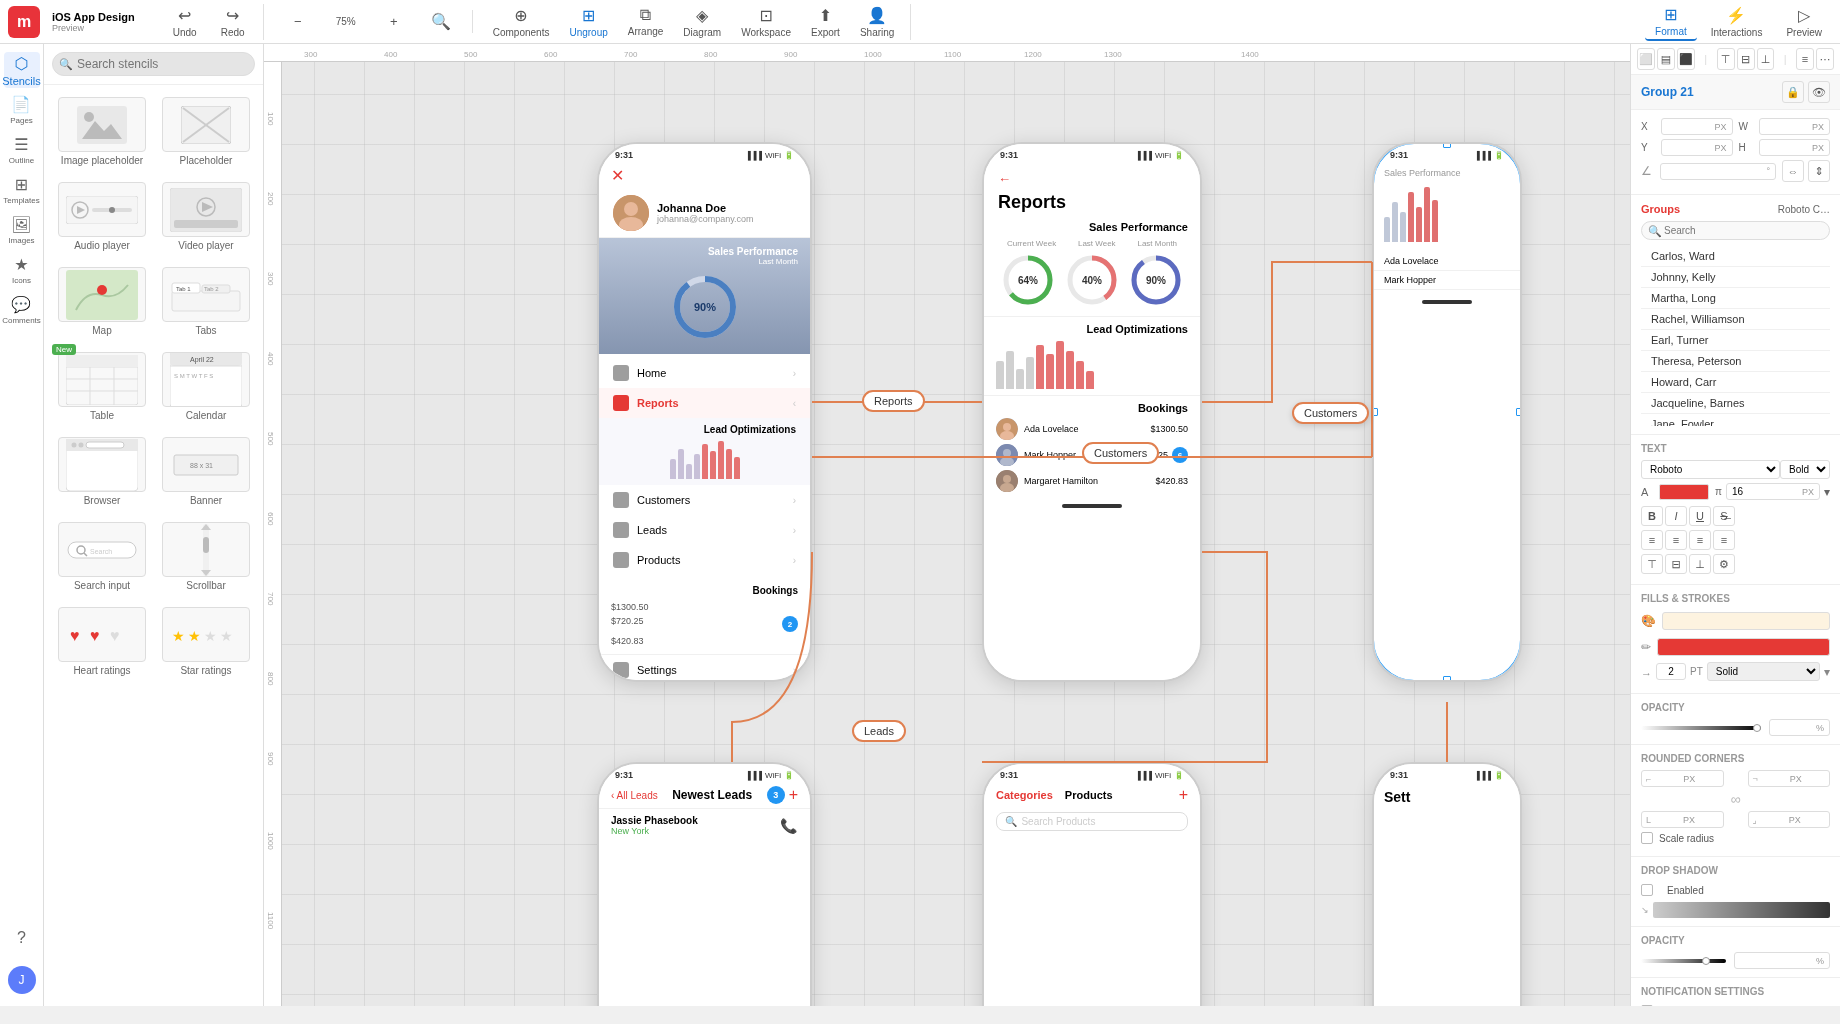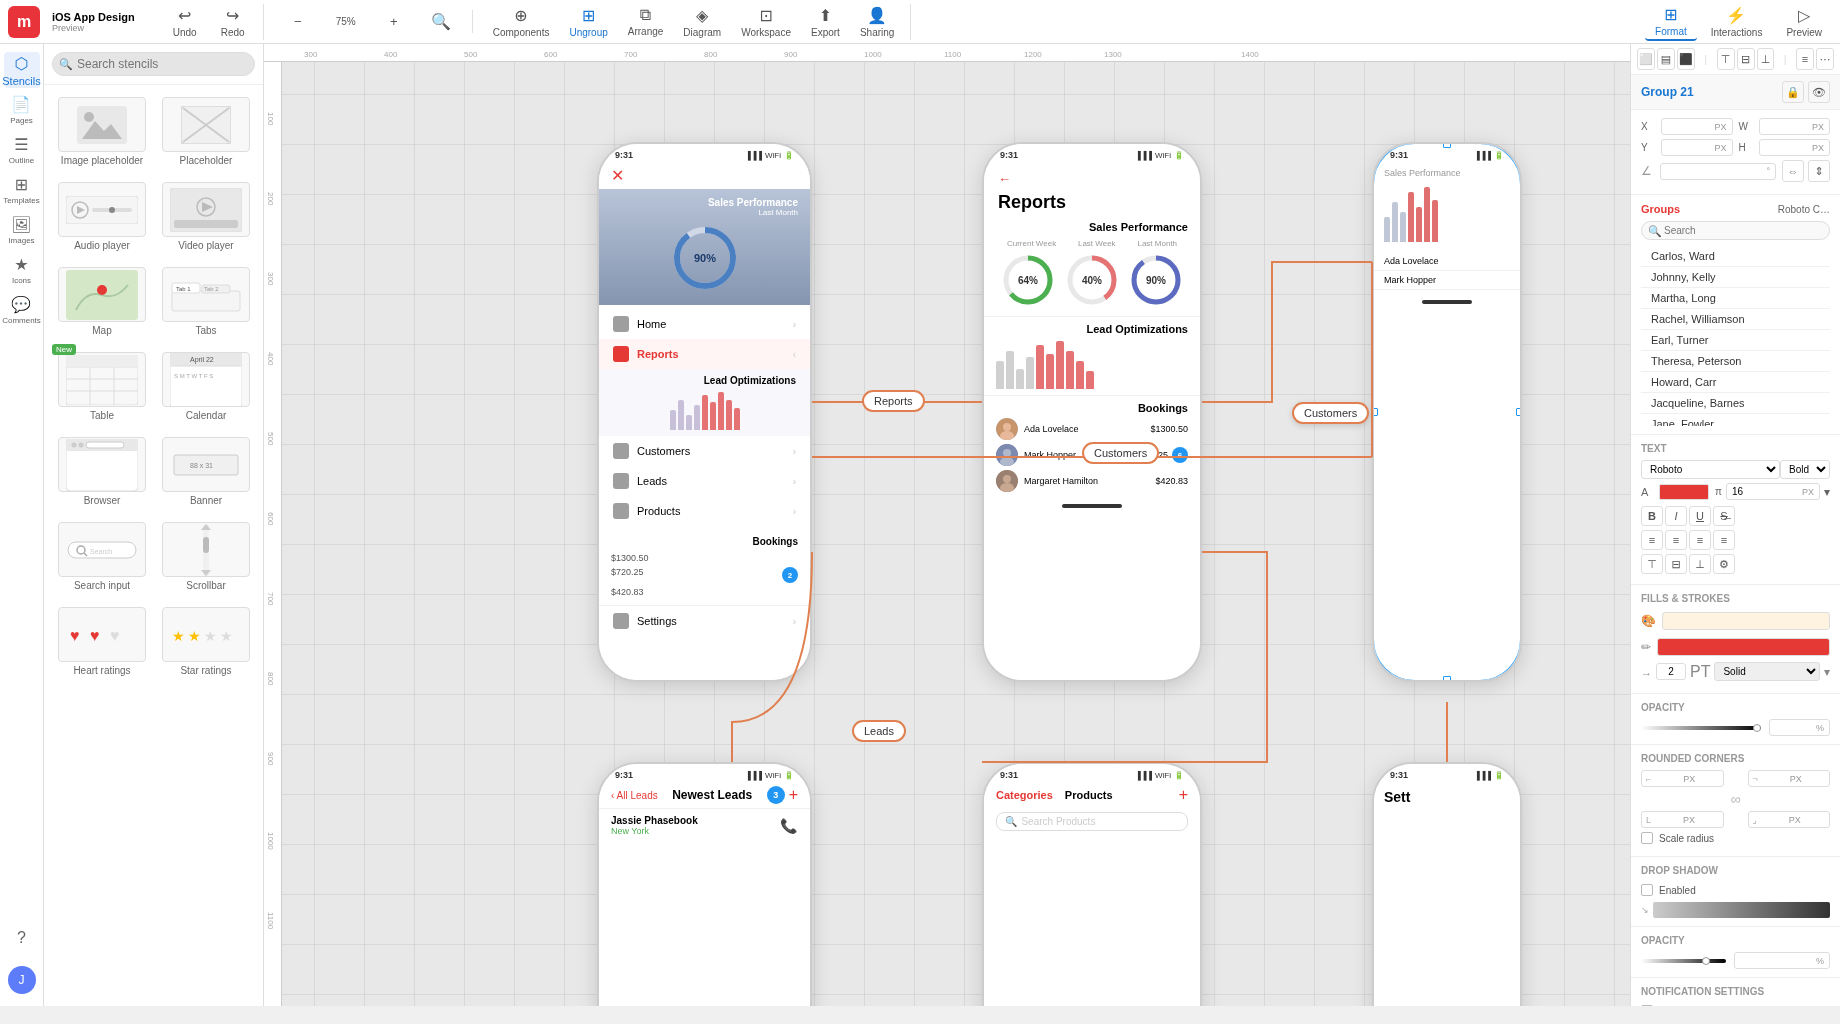--- a/index.html
+++ b/index.html
@@ -367,21 +367,21 @@
     .link-icon { font-size: 14px; color: #bbb; }
 
     
     .scale-row { display: flex; align-items: center; gap: 6px; padding: 4px 0; }
     .checkbox {
       width: 12px; height: 12px; border: 1px solid #bbb; border-radius: 2px;
       display: flex; align-items: center; justify-content: center;
     }
 
     
-    .shadow-row { display: flex; align-items: center; gap: 6px; padding: 2px 0; }
+    .shadow-row { display: flex; align-items: center; gap: 14px; padding: 2px 0; }
 
     
     .name-list-item {
       padding: 4px 10px;
       font-size: 11px; color: #333;
       border-bottom: 1px solid #f0f0f0;
       cursor: pointer;
     }
 
     
@@ -745,20 +745,33 @@
               <span>▐▐▐</span>
                 <span>WiFi</span>
                 <span>🔋</span>
             </div>
           </div>
 
           <div style="padding:4px 12px;">
             <span style="color:#e53935;font-size:16px;">✕</span>
           </div>
 
+          <div class="phone-header1">
+            <div class="avatar-circle">
+              <svg width="36" height="36" viewBox="0 0 36 36">
+                <circle cx="18" cy="18" r="18" fill="#c8956a"></circle>
+                <circle cx="18" cy="14" r="7" fill="#e8b89a"></circle>
+                <ellipse cx="18" cy="30" rx="12" ry="8" fill="#e8b89a"></ellipse>
+              </svg>
+            </div>
+            <div class="user-info">
+              <div class="user-name">Johanna Doe</div>
+              <div class="user-email">johanna@company.com</div>
+            </div>
+          </div>
 
           <div class="perf-section">
             <div class="perf-title">Sales Performance</div>
             <div class="perf-sub">Last Month</div>
             <div class="donut-container">
               <svg width="70" height="70" viewBox="0 0 70 70">
                 <circle cx="35" cy="35" r="28" fill="none" stroke="#d0d8e8" stroke-width="6"></circle>
                 <circle cx="35" cy="35" r="28" fill="none" stroke="#4a7fc1" stroke-width="6" stroke-dasharray="158 176" stroke-dashoffset="0" transform="rotate(-90 35 35)"></circle>
                 <text x="35" y="39" text-anchor="middle" font-size="11" font-weight="bold" fill="#1a3a6a">90%</text>
               </svg>
@@ -1240,21 +1253,21 @@
         <span class="fill-icon">🎨</span>
         <div style="flex:1;height:18px;background:#fdf3e0;border-radius:3px;border:1px solid #ddd;"></div>
       </div>
       <div class="fill-row" style="margin-top:4px;">
         <span class="fill-icon">✏</span>
         <div style="flex:1;height:18px;background:#e53935;border-radius:3px;border:1px solid #ddd;"></div>
       </div>
       <div class="stroke-row rp-row" style="margin-top:4px;">
         <span style="font-size:11px;color:#888;">→</span>
         <input type="text" class="stroke-input" value="2" style="">
-        <span style="font-size:16px;color:#888;">PT</span>
+        <span style="font-size:10px;color:#888;">PT</span>
         <select class="stroke-select">
           <option>Solid</option>
           <option>Dashed</option>
           <option>Dotted</option>
         </select>
         <span style="font-size:12px;color:#888;">▾</span>
       </div>
     </div>
 
     <div class="rp-section">

